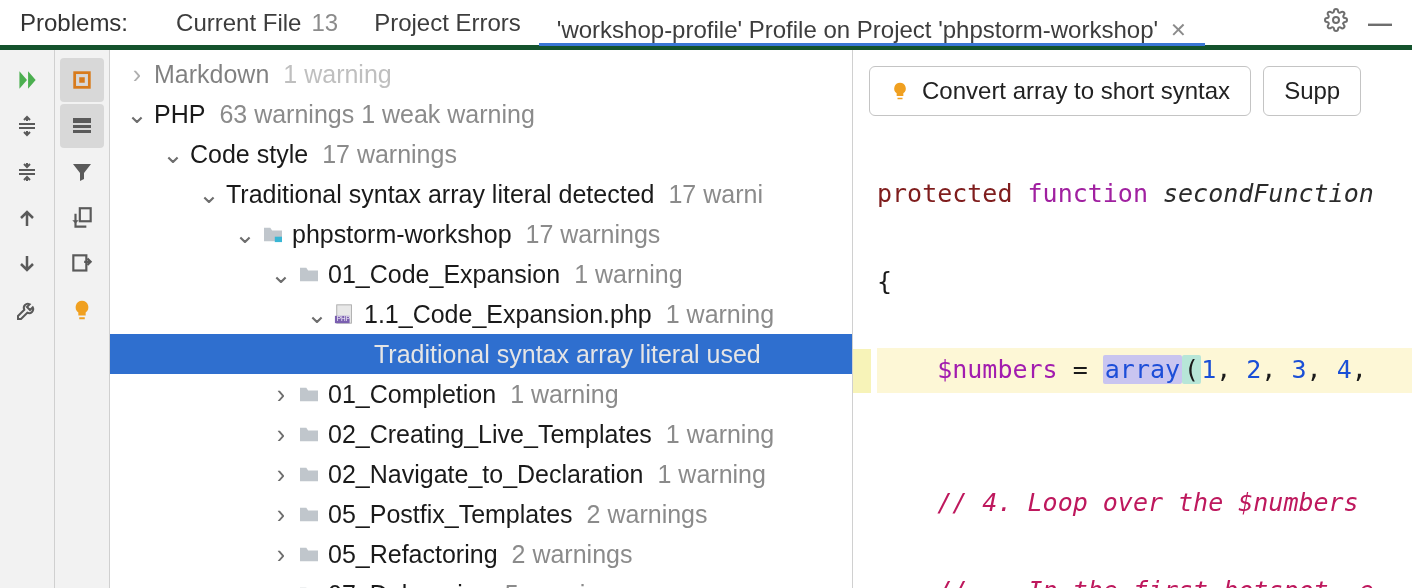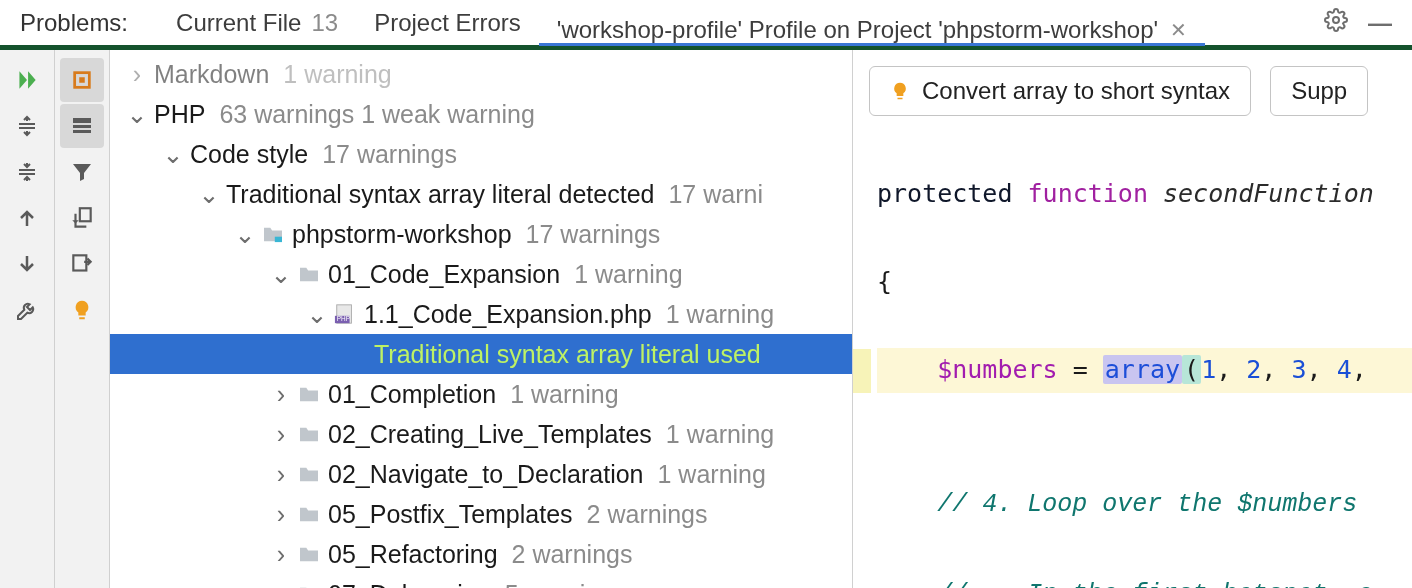--- a/index.html
+++ b/index.html
@@ -56,52 +56,52 @@
     border-radius: 4px; cursor:pointer; color:#5a5a5a;
   }
   .ibtn.active { background: #d8d8d8; }
   .tree-panel { flex: 1 1 730px; overflow: hidden; }
   .tree { padding-top: 4px; font-size: 25px; }
   .row { display:flex; align-items:center; height:40px; white-space:nowrap; }
   .row .tw { display:inline-flex; width:22px; justify-content:center; color:#6e6e6e; margin-right:6px;}
   .row .lbl { }
   .row .bold { font-weight: 400; }
   .row .meta { color:#8b8b8b; margin-left:14px; font-weight:400;}
-  .row.selected { background:#2f6fcf; color:#bef264; }
+  .row.selected { background:#2f6fcf; color:#e5e5e5; }
   .folder-icon { width:22px; height:18px; margin-right:8px; display:inline-flex; }
   .php-icon { width:22px; height:22px; margin-right:8px; display:inline-flex; }
   
   .preview {
     width: 560px;
     border-left: 1px solid #d0d0d0;
     display:flex; flex-direction:column;
     background:#fff;
   }
-  .preview-toolbar { display:flex; gap:19px; padding:16px 16px 12px 16px; }
+  .preview-toolbar { display:flex; gap:12px; padding:16px 16px 12px 16px; }
   .btn {
     border:1px solid #c4c4c4; border-radius:6px; padding:10px 20px;
     display:flex; align-items:center; gap:12px; background:#fff; cursor:pointer;
     font-size: 24px; color:#222;
   }
   .code {
     font-family: "Menlo", "Consolas", monospace;
     font-size: 25px;
     line-height: 44px;
     padding-left: 24px;
     white-space: pre;
     overflow: hidden;
   }
-  .kw-protected { color:#0f172a; }
+  .kw-protected { color:#7f1d1d; }
   .kw-function { color:#a020a0; }
   .fn-name { color:#2b2b2b; font-style: italic;}
   .var { color:#a21caf; }
   .arr { background:#c9c5f0; color:#1d4ed8; border-radius:2px; padding:0 2px;}
   .paren { background:#b7e6d8; border-radius:2px; padding:0 2px;}
   .num { color:#1a4fd6; }
-  .cm { color:#0f766e; font-style: italic; font-family: Liberation Mono, monospace; }
+  .cm { color:#be185d; font-style: italic; }
   .hl-line { background:#fdf7d6; display:inline-block; width:100%;}
   .gut-strip { width:18px; background:#f7f3b8; height:44px; display:inline-block; margin-left:-24px; margin-right:6px; vertical-align:middle;}
 </style>
 </head>
 <body>
 
 <div class="tabs">
   <span class="tabs-label">Problems:</span>
   <div class="tab">
     <span>Current File</span>

